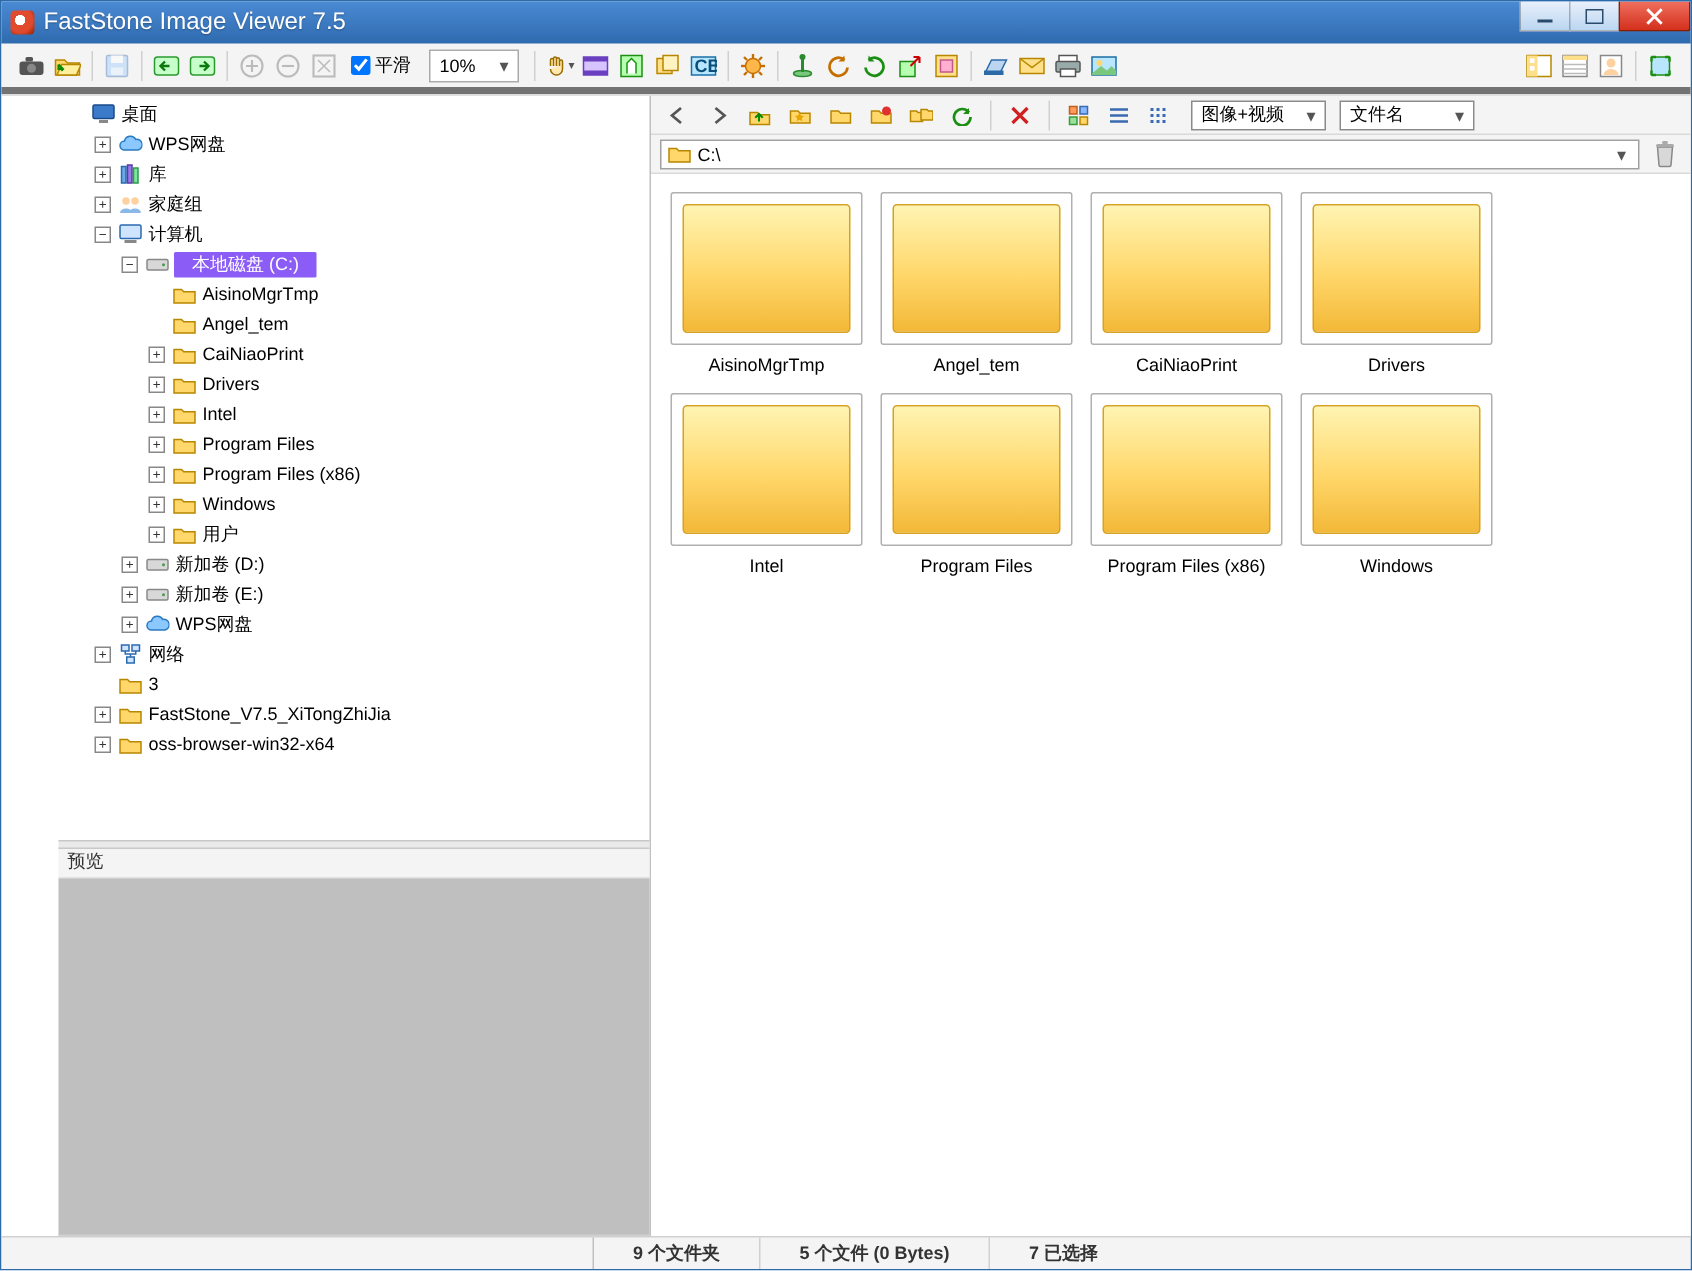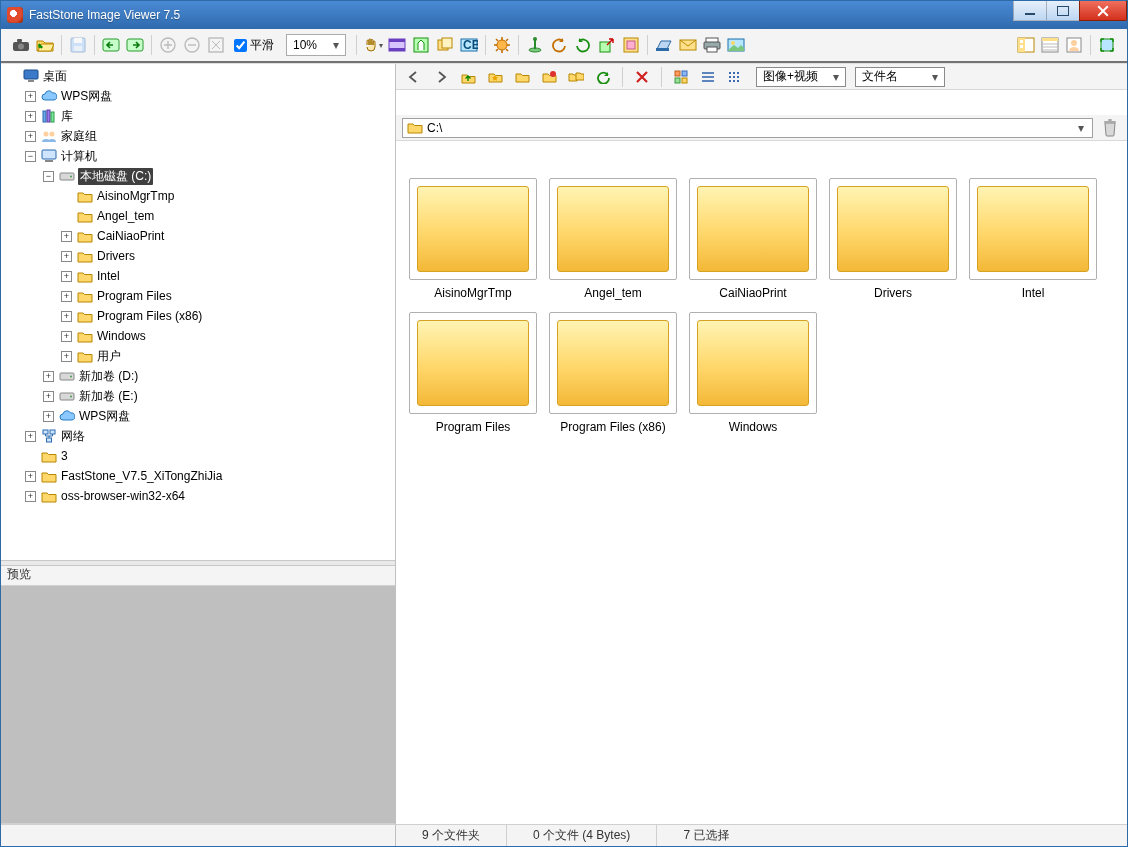--- a/index.html
+++ b/index.html
@@ -19,21 +19,21 @@
   display: flex; align-items: center;
   color: #fff;
   padding-left: 6px;
   position: relative;
 }
 .titlebar .app-icon {
   width: 16px; height: 16px; margin-right: 6px;
   background: radial-gradient(circle at 40% 40%, #fff 0 25%, #e14a2c 26% 60%, #8a1e00 100%);
   border-radius: 3px;
 }
-.titlebar .title { font-size: 12px; text-shadow: 0 1px 1px rgba(0,0,0,.3); }
+.titlebar .title { font-size: 16px; text-shadow: 0 1px 1px rgba(0,0,0,.3); }
 .win-buttons { position: absolute; right: 0; top: 0; display: flex; height: 20px; }
 .win-btn {
   width: 34px; height: 20px; border: 1px solid rgba(0,0,0,.25);
   border-top: none; margin-left: -1px;
   background: linear-gradient(#e8f0fb, #bcd6f1);
   display:flex; align-items:center; justify-content:center;
   color:#2a4a6c; cursor:pointer;
 }
 .win-btn.min::before { content:""; width:10px; height:2px; background:#2a4a6c; margin-top:6px; }
 .win-btn.max::before { content:""; width:10px; height:8px; border:1.5px solid #2a4a6c; }
@@ -48,21 +48,21 @@
 
 
 .menubar {
   height: 22px; background: #f4f4f4; border-bottom: 1px solid #d9d9d9;
   display: flex; align-items: center; padding: 0 6px; gap: 2px;
 }
 .menu-item { padding: 2px 7px; cursor: pointer; border-radius:2px; }
 
 
 .toolbar-main {
-  height: 34px; background:#f4f4f4; border-bottom:2px solid #737373;
+  height: 34px; background:#f4f4f4; border-bottom:5px solid #737373;
   display:flex; align-items:center; padding:0 8px; gap:0;
 }
 .toolbar-main .spacer { flex:1; }
 .tb-btn {
   width:24px; height:24px; display:flex; align-items:center; justify-content:center;
   border-radius:2px; cursor:pointer;
 }
 .tb-btn.disabled { opacity:.45; cursor:default; }
 .tb-sep { width:1px; height:20px; background:#d0d0d0; margin:0 4px; }
 .smooth-check { display:flex; align-items:center; gap:3px; margin:0 6px; }
@@ -77,32 +77,33 @@
   flex:1; display:flex; min-height:0;
   background:#fff;
   border-top:1px solid #e0e0e0;
 }
 
 
 .left-col {
   width: 395px; display:flex; flex-direction:column;
   border-right:1px solid #c0c0c0;
   min-height:0;
+  margin-left:38px;
 }
 .tree-wrap { flex:1; overflow:auto; position:relative; }
 .tree-wrap::-webkit-scrollbar { width:17px; }
 .tree-wrap::-webkit-scrollbar-thumb { background:#c1c1c1; border:1px solid #a0a0a0; }
 .tree-wrap::-webkit-scrollbar-track { background:#f0f0f0; }
 .tree { padding: 2px 0 2px 2px; }
 .tree-row {
   display:flex; align-items:center; height:20px;
   gap:3px; cursor:pointer; white-space:nowrap;
 }
 .tree-row.selected .label {
-  background:#404040; color:#fff; padding:0 2px; border-radius:1px;
+  background:#8b5cf6; color:#fff; padding:0 12px; border-radius:1px;
 }
 .twisty { width:11px; height:11px; border:1px solid #888; background:#fff;
   display:flex; align-items:center; justify-content:center; font-size:9px; color:#333;
   margin-right:2px;
 }
 .twisty.none { border:none; background:transparent; }
 .tree-icon { width:16px; height:16px; display:flex; align-items:center; justify-content:center; }
 .tree-row .label { padding:0 1px; }
 
 .splitter-h { height:6px; background:#e9e9e9; border-top:1px solid #c8c8c8; border-bottom:1px solid #c8c8c8; cursor:row-resize; }
@@ -113,21 +114,21 @@
 }
 .preview-pane {
   flex:0 0 238px; background:#bfbfbf; position:relative; border-bottom:1px solid #d0d0d0;
 }
 .preview-status {
   height:22px; background:#f4f4f4; display:flex; align-items:center; justify-content:flex-end;
   gap:10px; padding:0 8px; color:#2a79c4;
 }
 
 
-.right-col { flex:1; display:flex; flex-direction:column; min-width:0;gap:25px; }
+.right-col { flex:1; display:flex; flex-direction:column; min-width:0; }
 .toolbar-nav {
   height:26px; background:#f4f4f4; border-bottom:1px solid #d9d9d9;
   display:flex; align-items:center; padding:0 6px; gap:3px;
 }
 .nav-combo {
   height:20px; border:1px solid #8a8a8a; background:#fff;
   display:flex; align-items:center; padding:0 2px 0 6px; gap:4px; margin-left:6px;
 }
 .nav-combo .dd { width:14px; text-align:center; color:#555; cursor:pointer; }
 .nav-combo.wide { width:90px; justify-content:space-between; }
@@ -154,21 +155,21 @@
 .thumb-folder {
   width:112px; height:86px;
   background: linear-gradient(#fff4b3 0%, #ffd76a 55%, #f3b838 100%);
   border:1px solid #d7a221; border-radius:3px; position:relative;
 }
 .thumb-label { margin-top:6px; text-align:center; }
 
 
 .statusbar {
   height:22px; background:#f4f4f4; border-top:1px solid #d0d0d0;
-  display:flex; align-items:center; color:#333;
+  display:flex; align-items:center; color:#333;font-weight:bold;
 }
 .status-cell { padding:0 26px; border-right:1px solid #d0d0d0; height:100%; display:flex; align-items:center; }
 .status-cell:first-child { width:395px; border-right:1px solid #c0c0c0; }
 .status-cell:last-child { border-right:none; }
 
 
 svg { display:block; }
 
 </style>
 </head>
@@ -784,16 +785,16 @@
             </div>
             <div class="thumb-label">Windows</div>
           </div>
         </div>
     </div>
   </div>
 
   <div class="statusbar">
     <div class="status-cell"></div>
     <div class="status-cell">9 个文件夹</div>
-    <div class="status-cell">0 个文件 (4 Bytes)</div>
+    <div class="status-cell">5 个文件 (0 Bytes)</div>
     <div class="status-cell">7 已选择</div>
   </div>
 </div>
 
 </body></html>

